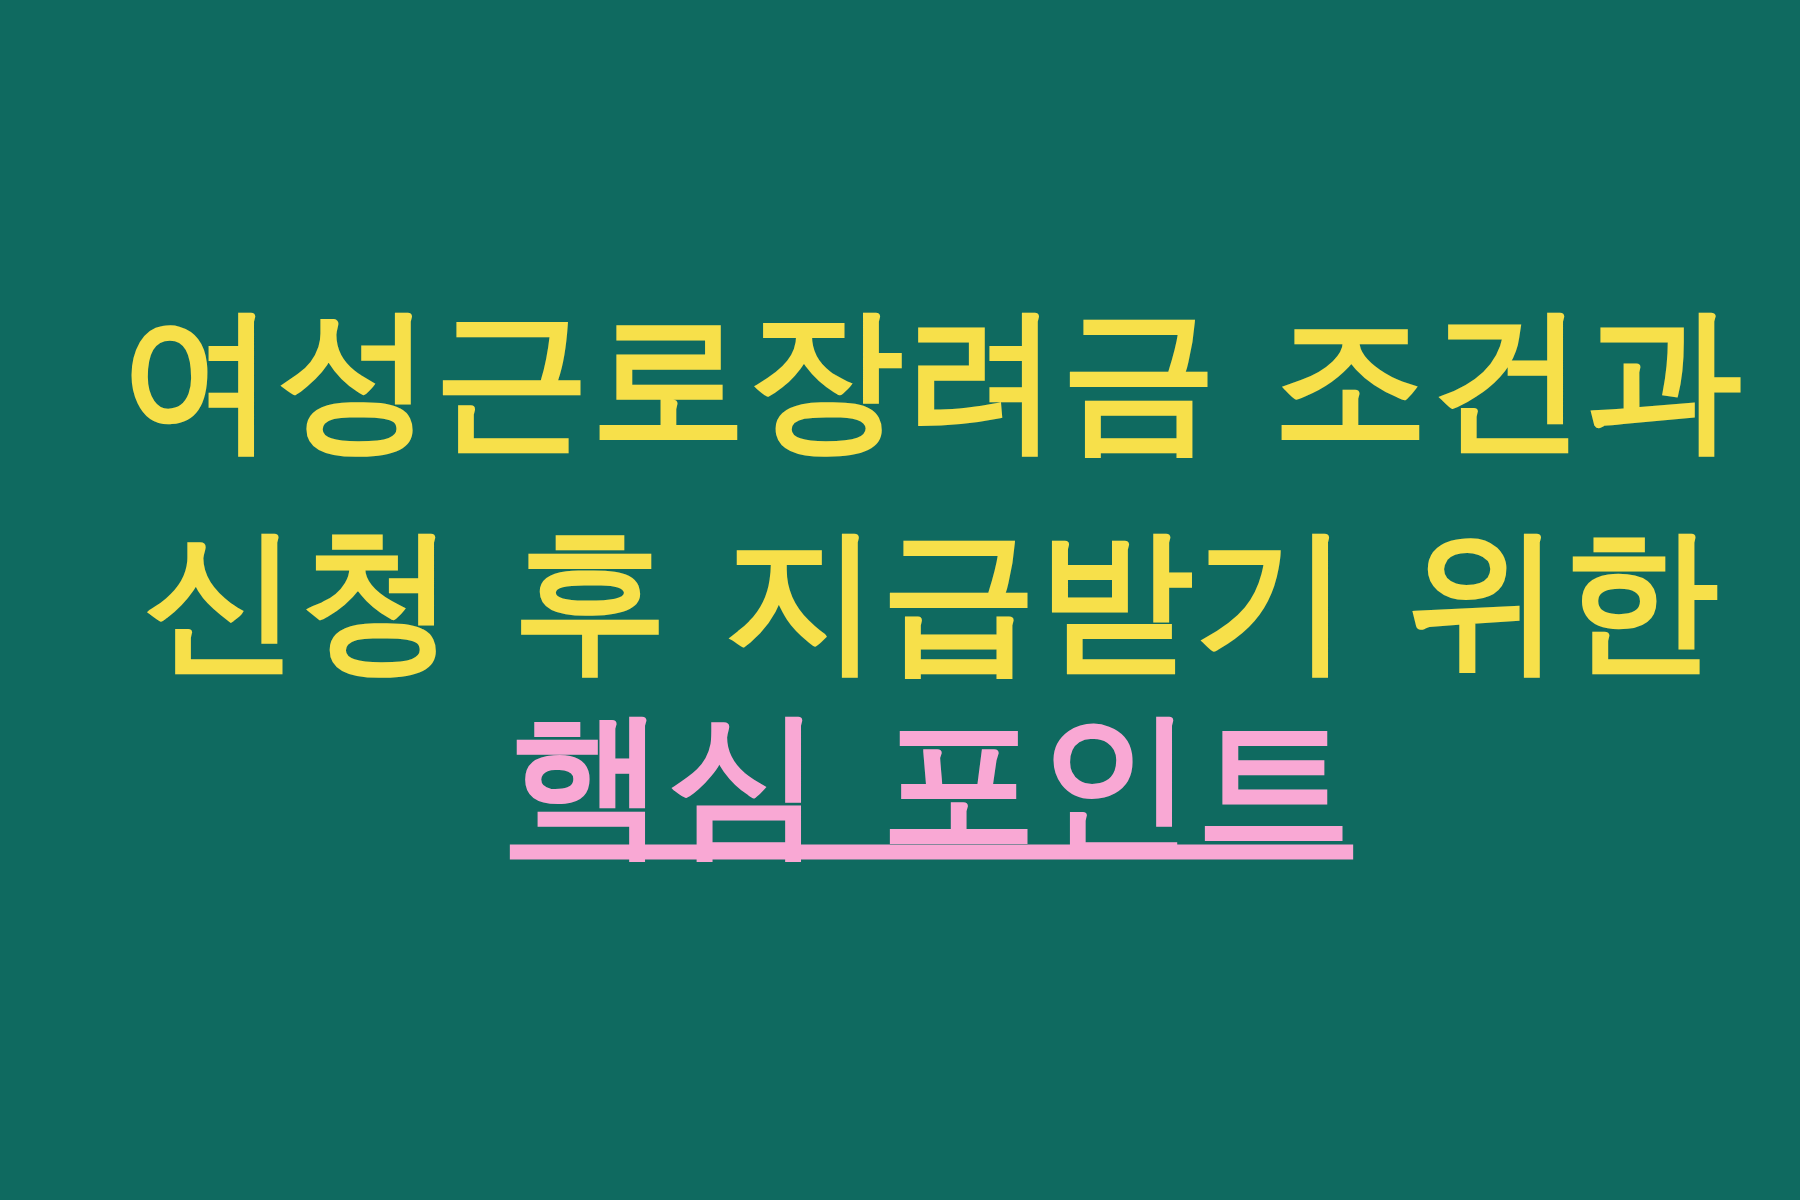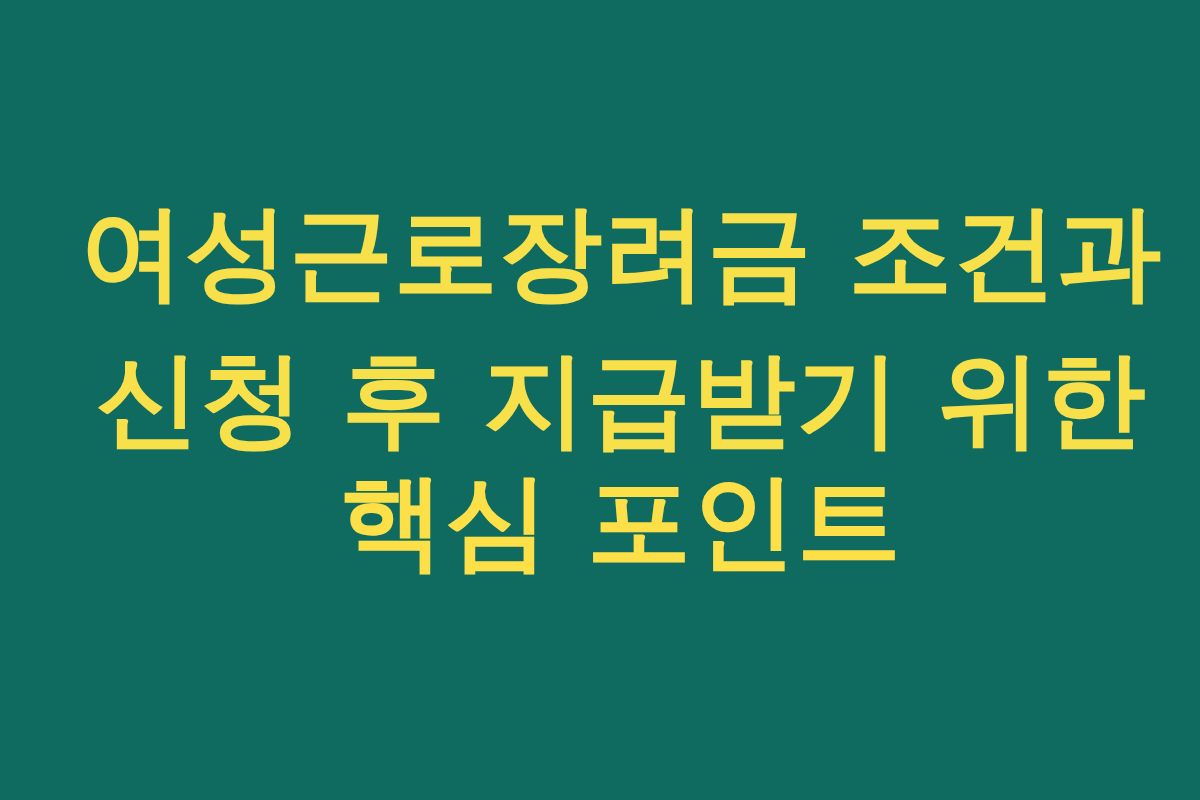--- a/index.html
+++ b/index.html
@@ -62,17 +62,17 @@
 <body>
 
 <div id="title-card" style="background: rgb(15, 106, 96); padding-left: 42px;">
 
   <div id="headline-block">
 
     <span class="headline-line line-1" style="color: rgb(247, 224, 74);">여성근로장려금 조건과</span>
 
     <span class="headline-line line-2" style="color: rgb(247, 224, 74); margin-top: 25px;">신청 후 지급받기 위한</span>
 
-    <span class="headline-line line-3" style="color: #fde047;">핵심 포인트</span>
+    <span class="headline-line line-3" style="color: #f9a8d4; text-decoration: underline;">핵심 포인트</span>
 
   </div>
 
 </div>
 
 </body></html>

